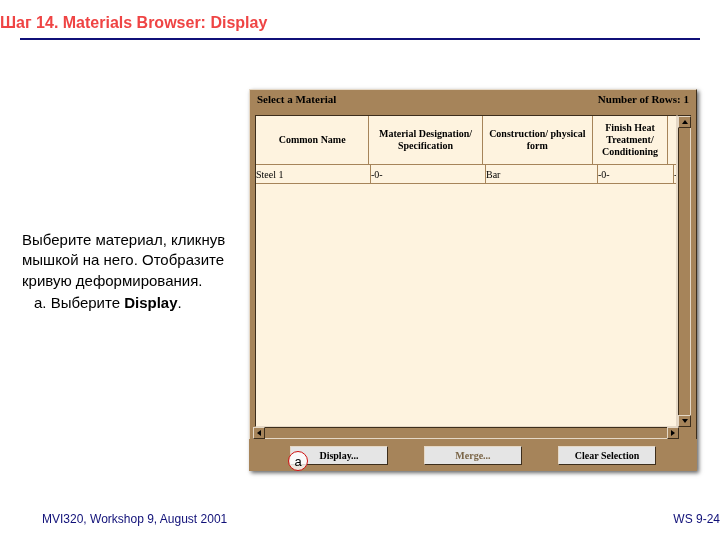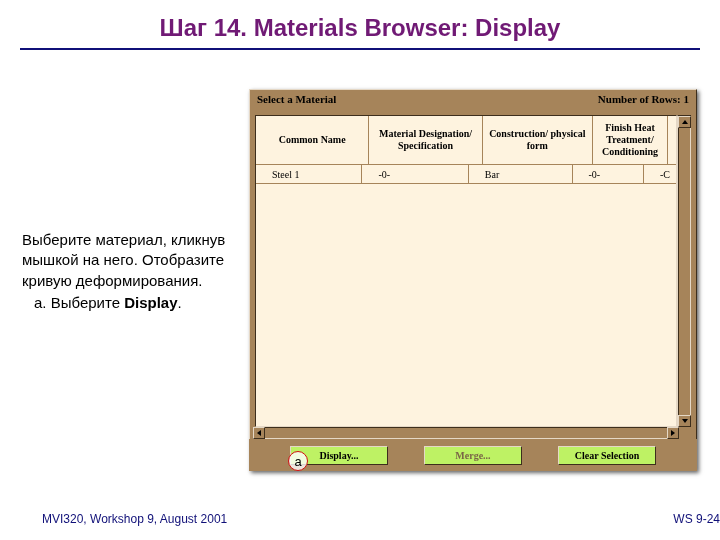--- a/index.html
+++ b/index.html
@@ -7,23 +7,23 @@
     width: 720px;
     height: 540px;
     font-family: Arial, "Helvetica Neue", Helvetica, sans-serif;
     background: #ffffff;
     color: #000;
     position: relative;
     overflow: hidden;
   }
   
   .title {
-    color: #701a75;
-    text-align: center;
-    font-size: 24px;
+    color: #ef4444;
+    text-align: left;
+    font-size: 16px;
     font-weight: bold;
     margin-top: 14px;
   }
   .hr {
     border: none;
     border-top: 2px solid #101078;
     margin: 6px 20px 0 20px;
   }
   
   .instructions {
@@ -115,21 +115,21 @@
   .data-row {
     display: flex;
     height: 18px;
     border-bottom: 1px solid #a6845a;
     font-family: "Times New Roman", serif;
     font-size: 10px;
   }
   .cell {
     display: flex;
     align-items: center;
-    padding: 0 16px;
+    padding: 0 0;
     border-right: 1px solid #a6845a;
     box-sizing: border-box;
     overflow: hidden;
     white-space: nowrap;
   }
   .filler {
     flex: 1;
   }
   .vscroll, .hscroll {
     background: #a6845a;
@@ -191,21 +191,21 @@
     font-family: "Times New Roman", serif;
     font-size: 10px;
     font-weight: bold;
     padding: 3px 8px;
     min-width: 80px;
     text-align: center;
     border-top: 1px solid #e5d8c6;
     border-left: 1px solid #e5d8c6;
     border-bottom: 1px solid #3d2e1c;
     border-right: 1px solid #3d2e1c;
-    background: #bef264;
+    background: #e5e5e5;
     color: #000;
     cursor: default;
   }
   .ui-btn.disabled {
     color: #7a6547;
   }
   
   .callout {
     position: absolute;
     width: 18px;

